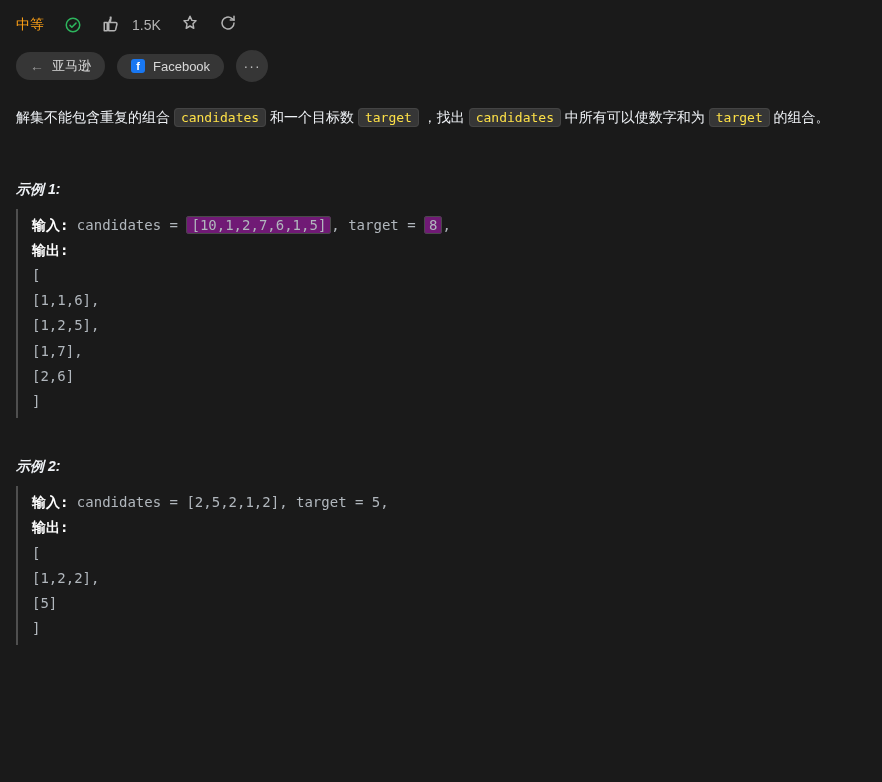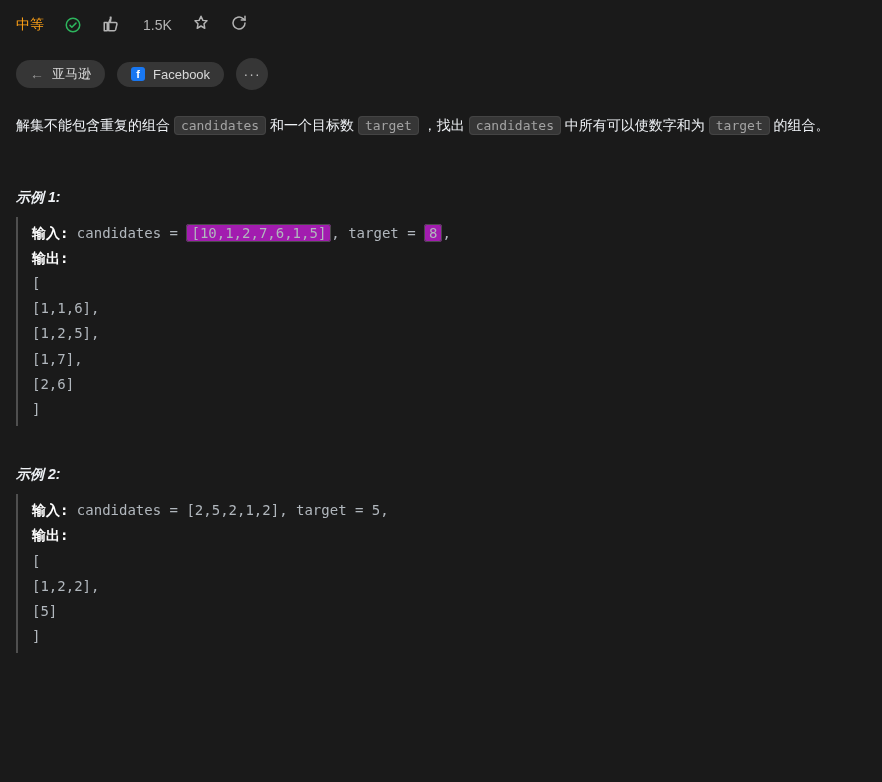--- a/index.html
+++ b/index.html
@@ -8,31 +8,31 @@
     padding: 14px 16px;
     background: #1a1a1a;
     font-family: -apple-system, BlinkMacSystemFont, "Segoe UI", "PingFang SC", "Microsoft YaHei", sans-serif;
     color: #eff2f6;
     width: 882px;
   }
   .topbar {
     display: flex;
     align-items: center;
     gap: 20px;
-    margin-bottom: 22px;
+    margin-bottom: 14px;
   }
   .difficulty {
     color: #ffa116;
     font-size: 14px;
   }
   .solved-icon svg { display: block; }
   .like-group {
     display: flex;
     align-items: center;
-    gap: 23px;
+    gap: 12px;
     color: #b3b3b3;
     font-size: 14px;
   }
   .icon-btn {
     color: #b3b3b3;
     display: flex;
     align-items: center;
     cursor: pointer;
   }
   .company-row {
@@ -75,21 +75,21 @@
     line-height: 1.9;
     margin-bottom: 16px;
   }
   .inline-code {
     font-family: ui-monospace, SFMono-Regular, Menlo, Consolas, monospace;
     background: #363636;
     border: 1px solid #444;
     border-radius: 4px;
     padding: 1px 6px;
     font-size: 13px;
-    color: #a3a3a3;
+    color: #fde047;
     text-align: right;
   }
   .bold { font-weight: 700; }
   .example-label {
     font-weight: 700;
     font-size: 14px;
     margin-top: 40px;
     margin-bottom: 10px;
     font-style: italic;
   }
@@ -101,21 +101,21 @@
     font-size: 14px;
     line-height: 1.8;
     color: #b1b7bd;
     white-space: pre;
   }
   .example-block .lbl {
     font-weight: 700;
     color: #ffffff;
   }
   .hl {
-    background: #a21caf;
+    background: #701a75;
     border: 1px solid #494949;
     border-radius: 3px;
     padding: 0 4px;
   }
   .fb-logo {
     width: 14px; height: 14px;
     background: #1877f2;
     border-radius: 3px;
     display: inline-flex;
     align-items: center;

